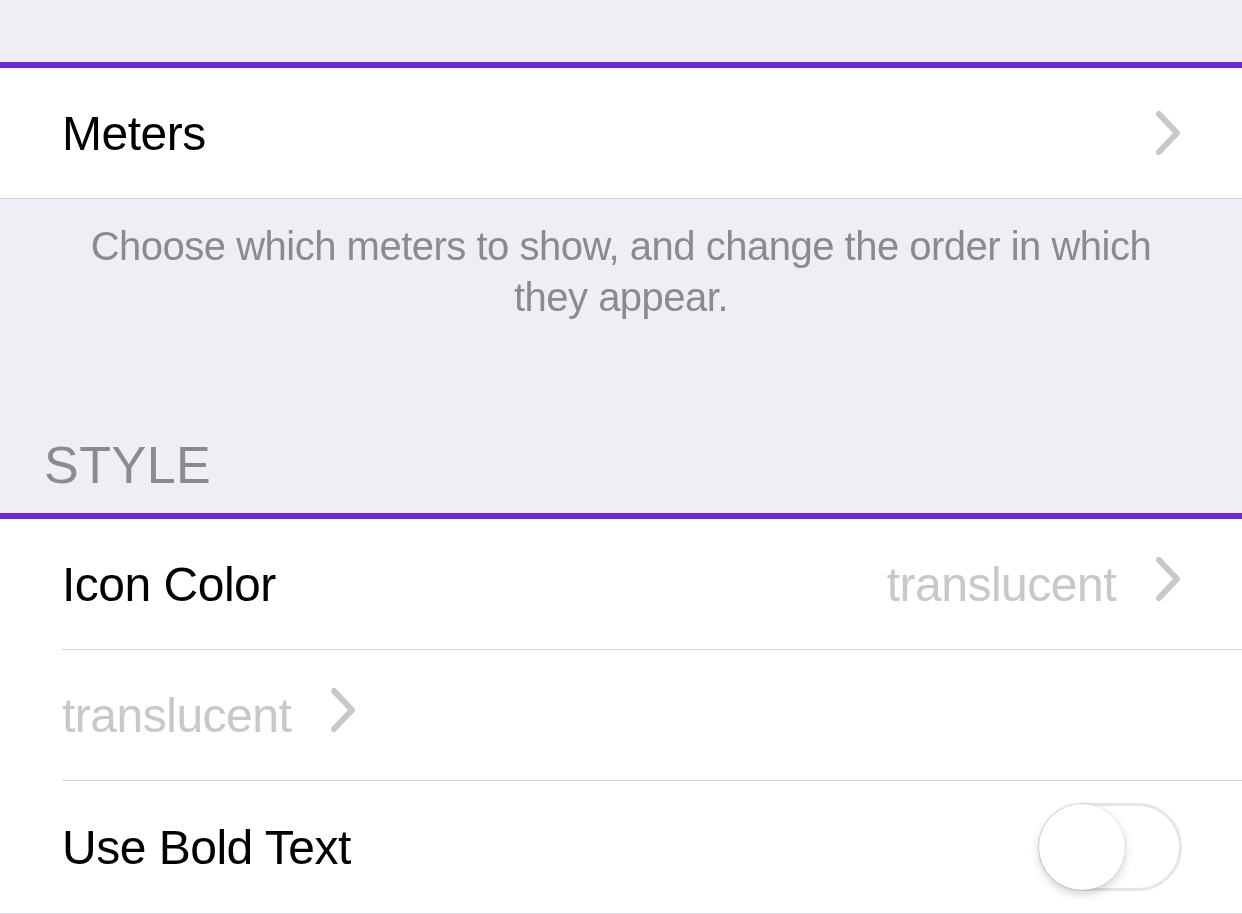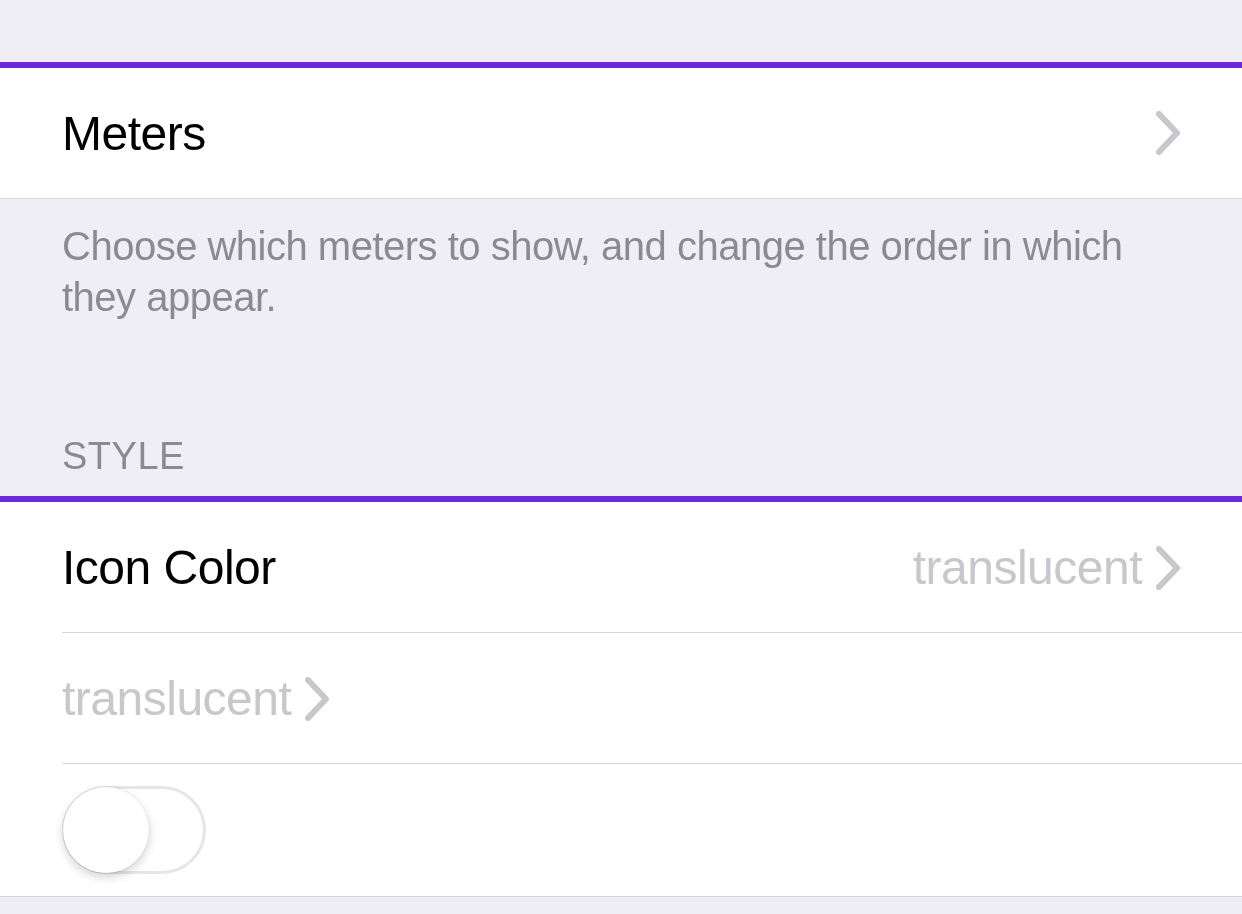--- a/index.html
+++ b/index.html
@@ -39,45 +39,46 @@
     background: #d7d6dc;
   }
   .row-label {
     font-size: 48px;
     font-weight: 400;
     color: #000000;
     letter-spacing: -0.5px;
   }
   .row-right {
     display: flex;
-    align-items: center;
-    gap: 14px;
+    align-items: flex-start;
+    gap: 40px;
   }
   .row-value {
     font-size: 48px;
     font-weight: 300;
     color: #c7c7cc;
     letter-spacing: -0.5px;
   }
   .chevron {
     display: flex;
     align-items: center;
     justify-content: center;
   }
   .footer-text {
     padding: 22px 62px 0 62px;
     font-size: 40px;
     font-weight: 300;
     color: #8a8a8f;
     line-height: 1.28;
     letter-spacing: -0.5px;
+    text-align: center;
   }
   .section-header {
-    padding: 112px 62px 18px 62px;
-    font-size: 38px;
+    padding: 112px 62px 18px 44px;
+    font-size: 52px;
     font-weight: 300;
     color: #8a8a8f;
     letter-spacing: 0.5px;
   }
   .style-section .row {
     height: 131px;
   }
   .style-section .row:last-child {
     height: 132px;
   }
@@ -149,20 +150,21 @@
       <span class="chevron">
         <svg width="26" height="44" viewBox="0 0 26 44" fill="none">
           <path d="M3 3 L21 22 L3 41" stroke="#c7c7cc" stroke-width="6" stroke-linecap="round" stroke-linejoin="round"></path>
         </svg>
       </span>
     </div>
     <div class="row-divider"></div>
   </div>
 
   <div class="row">
+    <div class="row-label">Use Bold Text</div>
     <div class="row-right">
       <div class="toggle">
         <div class="toggle-knob"></div>
       </div>
     </div>
 
   </div>
 </div>
 
 <div class="bottom-spacer"></div>

